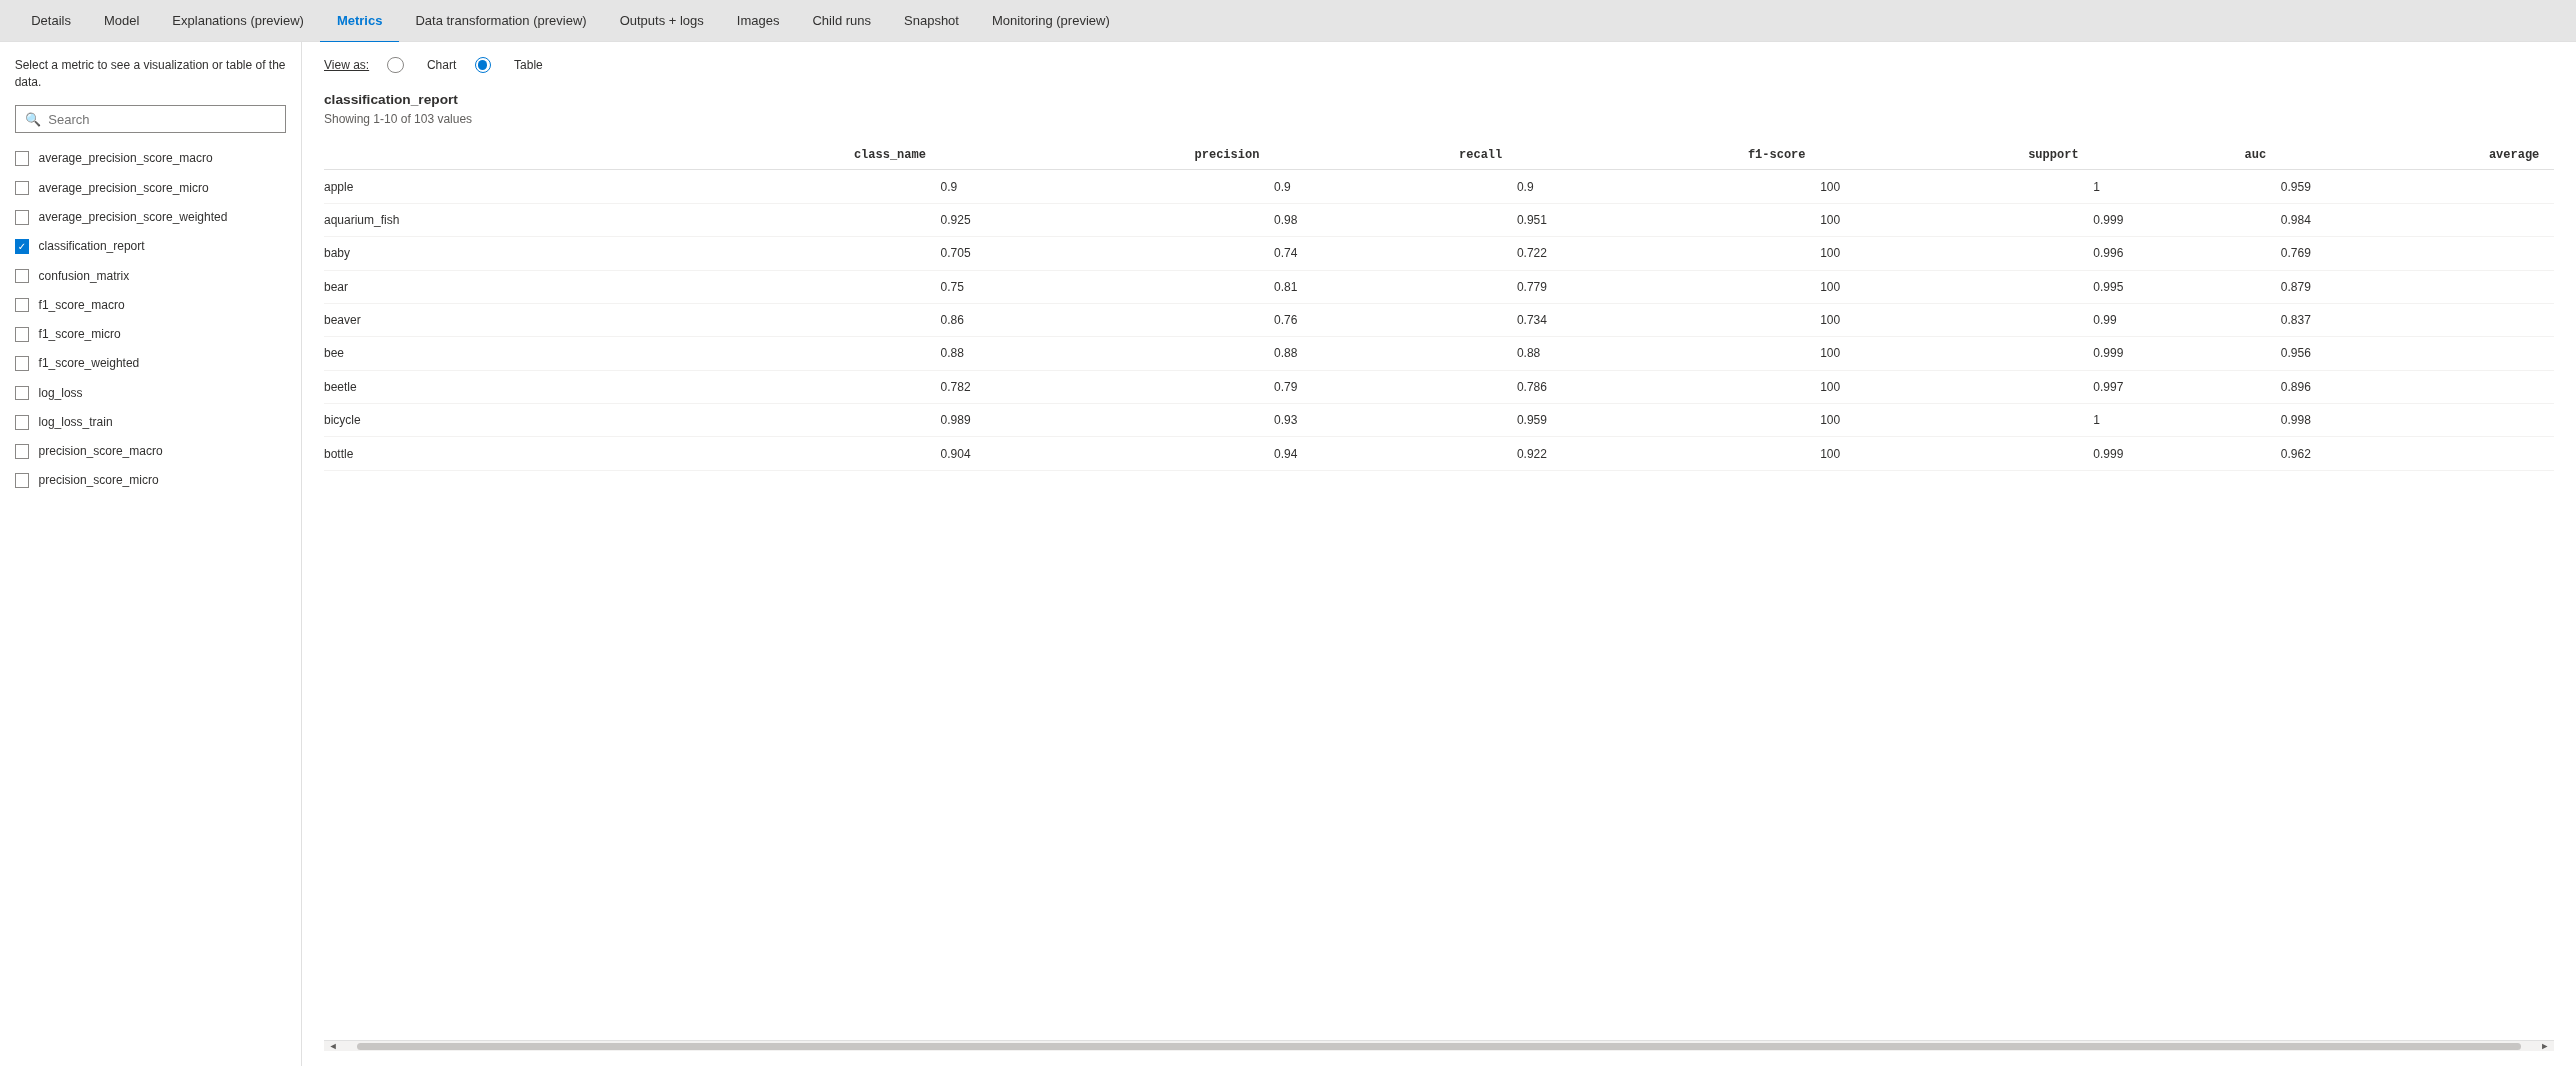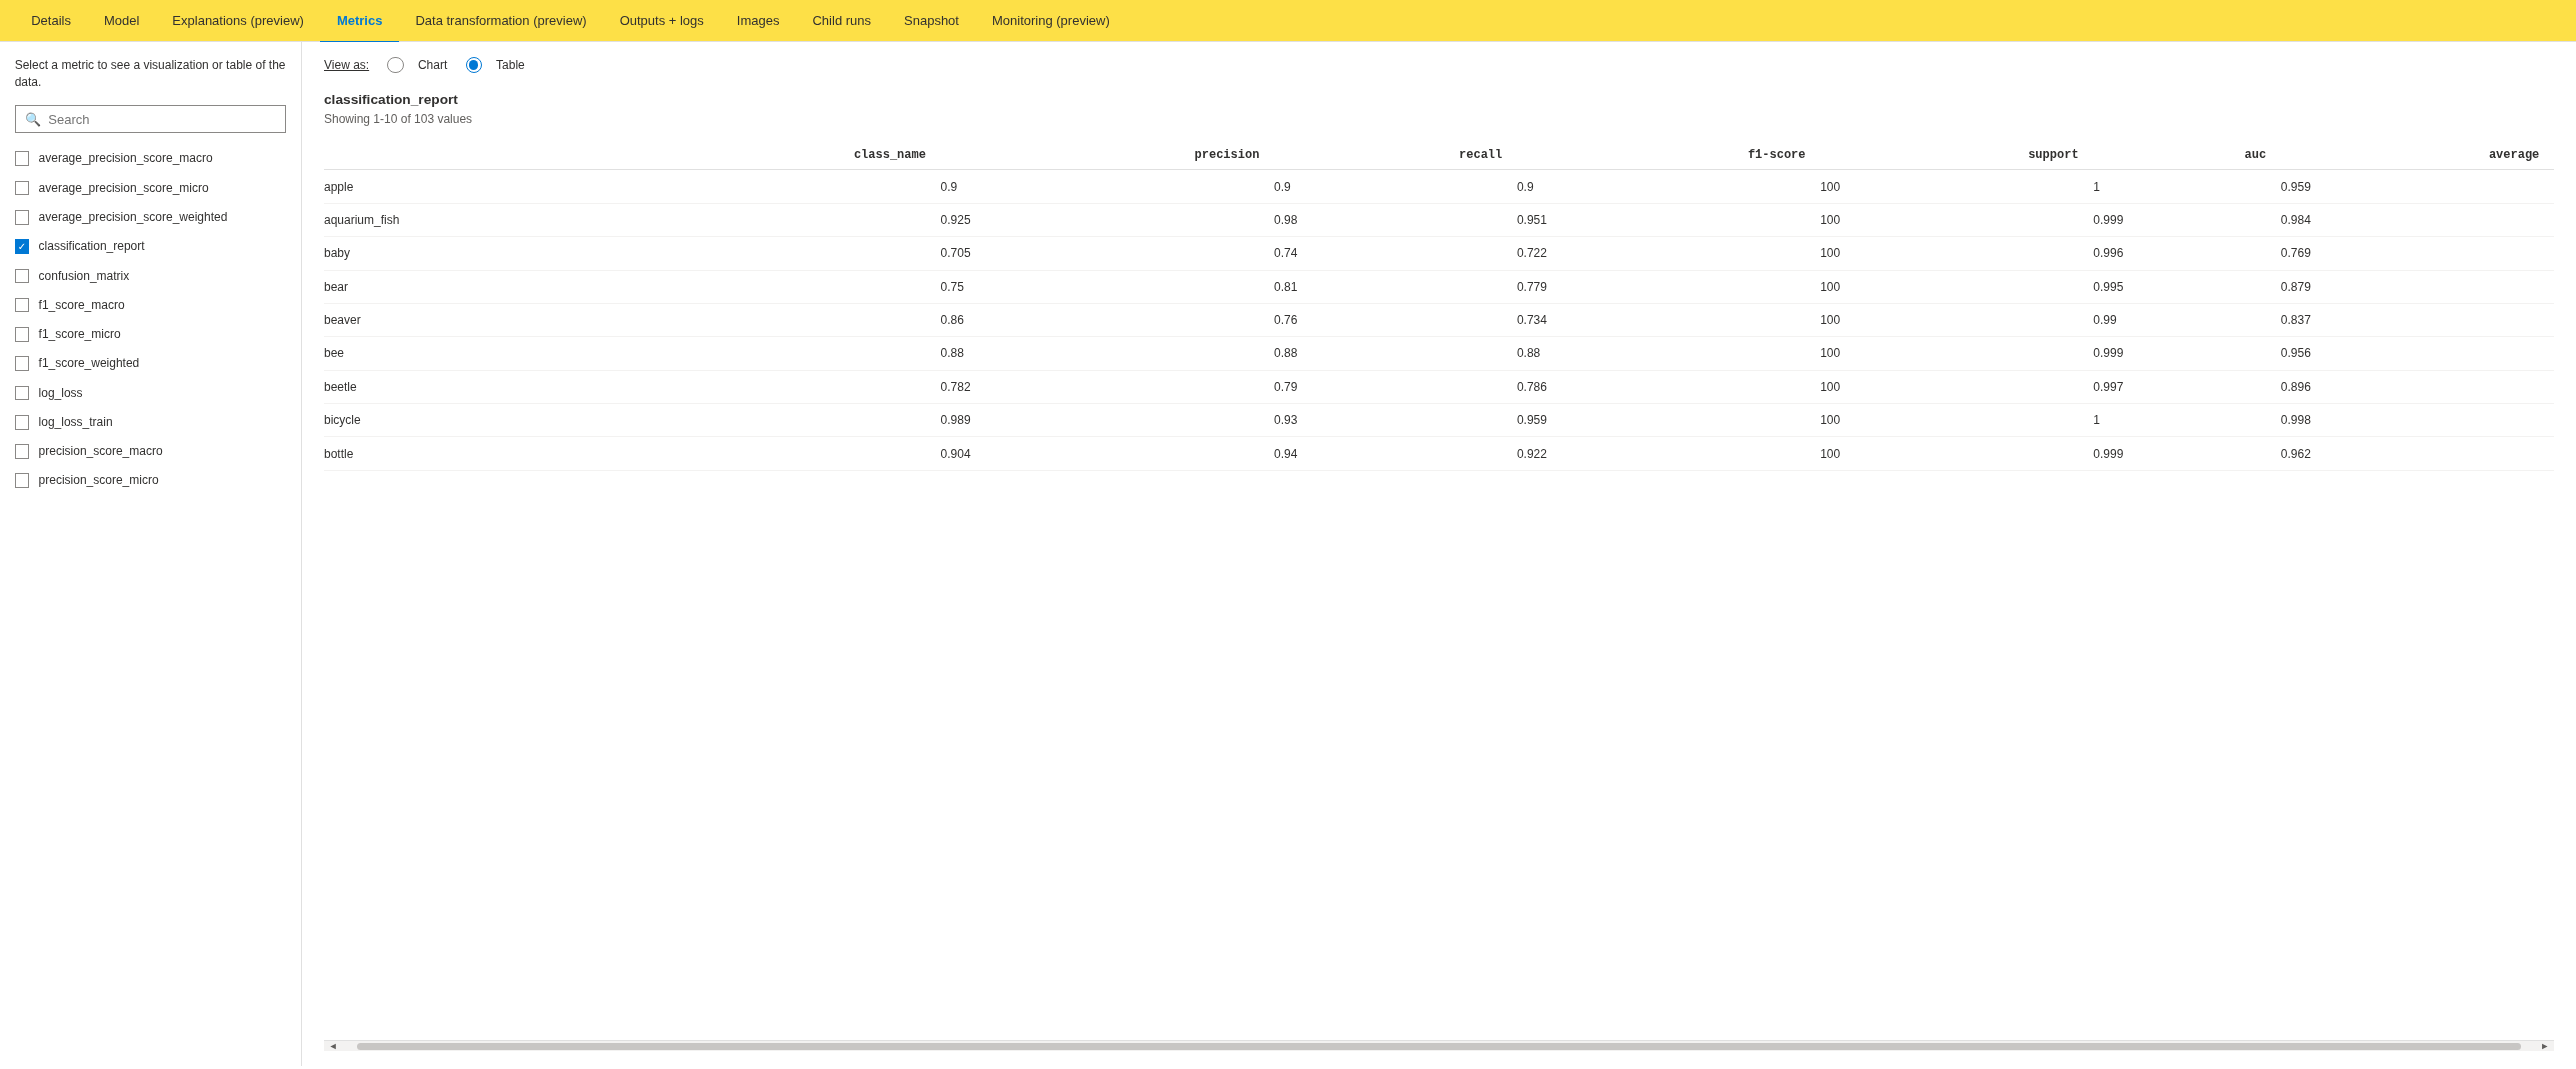--- a/index.html
+++ b/index.html
@@ -3,21 +3,21 @@
   <meta charset="utf-8">
   <style>
     * { box-sizing: border-box; margin: 0; padding: 0; }
     body { font-family: 'Segoe UI', Arial, sans-serif; font-size: 13px; color: #323130; background: #fff; }
 
     
     .top-tabs {
       display: flex;
       border-bottom: 0.9px solid #e0e0e0;
       padding: 0 14.7px;
-      background: #fde047;
+      background: #e5e5e5;
     }
     .top-tab {
       padding: 13px 16.5px;
       cursor: pointer;
       color: #323130;
       font-size: 13px;
       border-bottom: 1.8px solid transparent;
       margin-bottom: -0.9px;
       white-space: nowrap;
     }
@@ -119,21 +119,21 @@
       margin-bottom: 18.3px;
     }
     .view-as-label {
       font-size: 12px;
       color: #323130;
       text-decoration: underline;
     }
     .radio-option {
       display: flex;
       align-items: center;
-      gap: 14px;
+      gap: 23px;
       cursor: pointer;
       font-size: 12px;
     }
     .radio-circle {
       width: 16.5px;
       height: 16.5px;
       border-radius: 50%;
       border: 1.4px solid #8a8886;
       display: flex;
       align-items: center;

